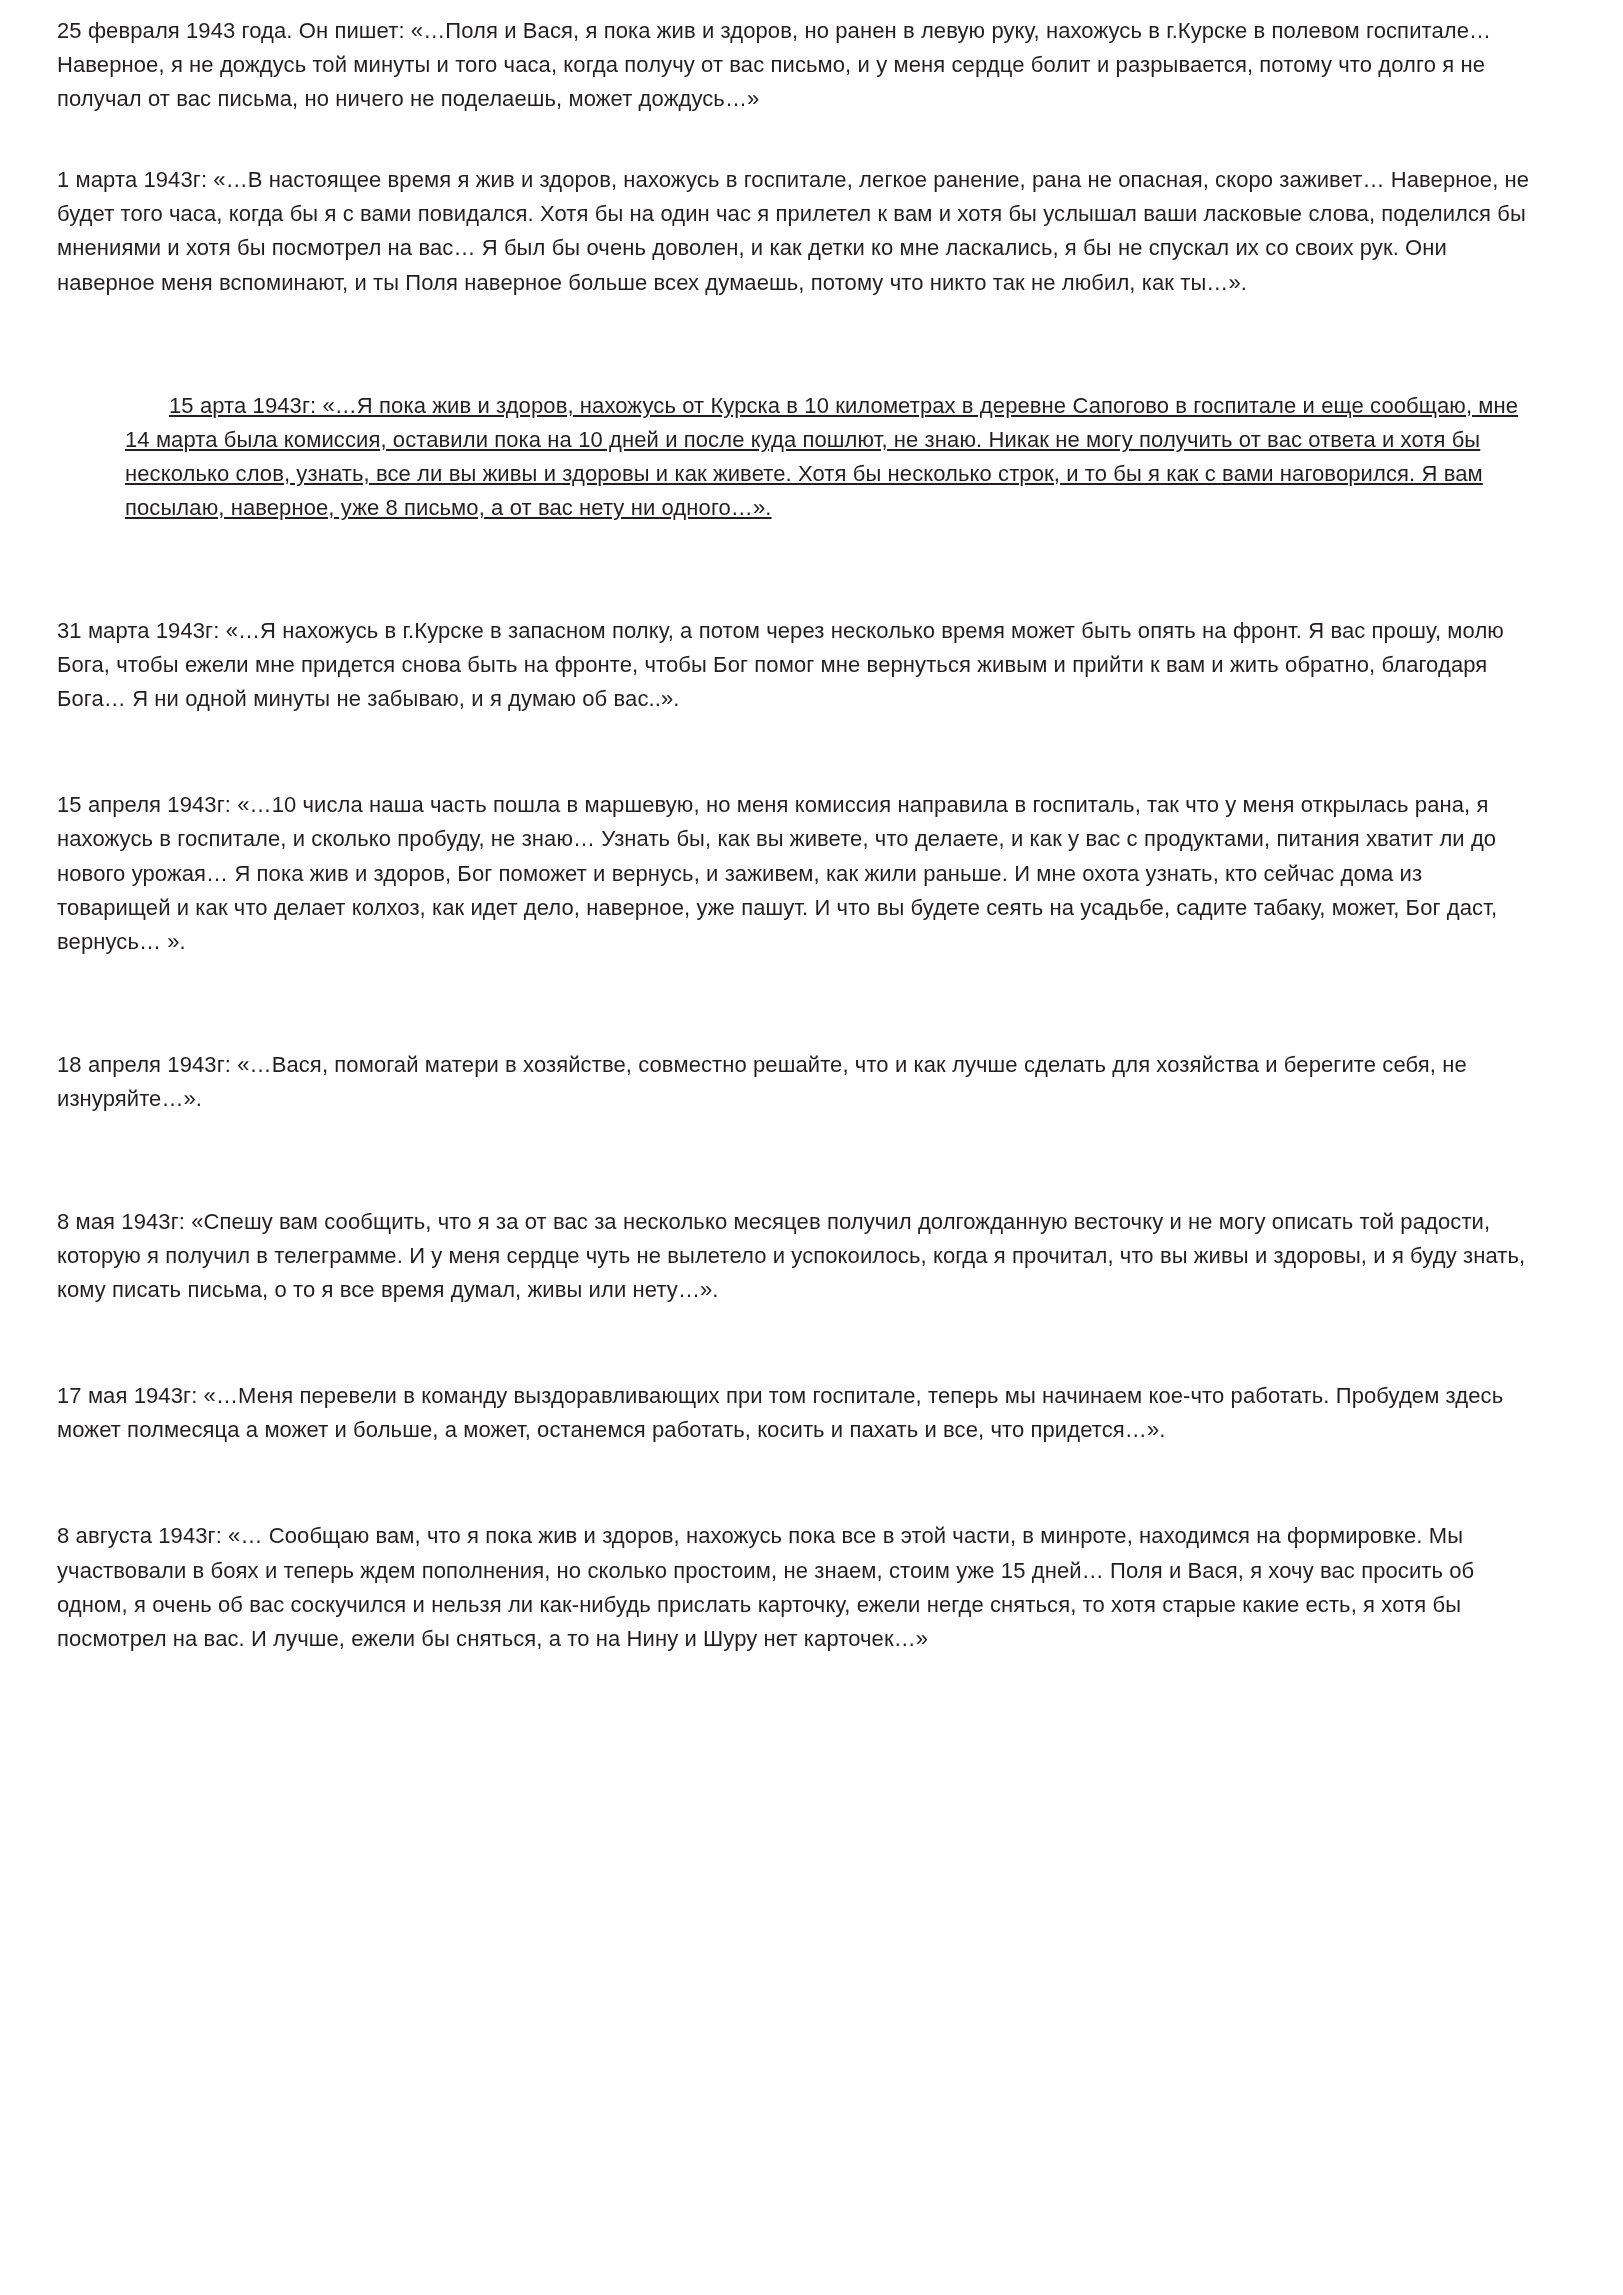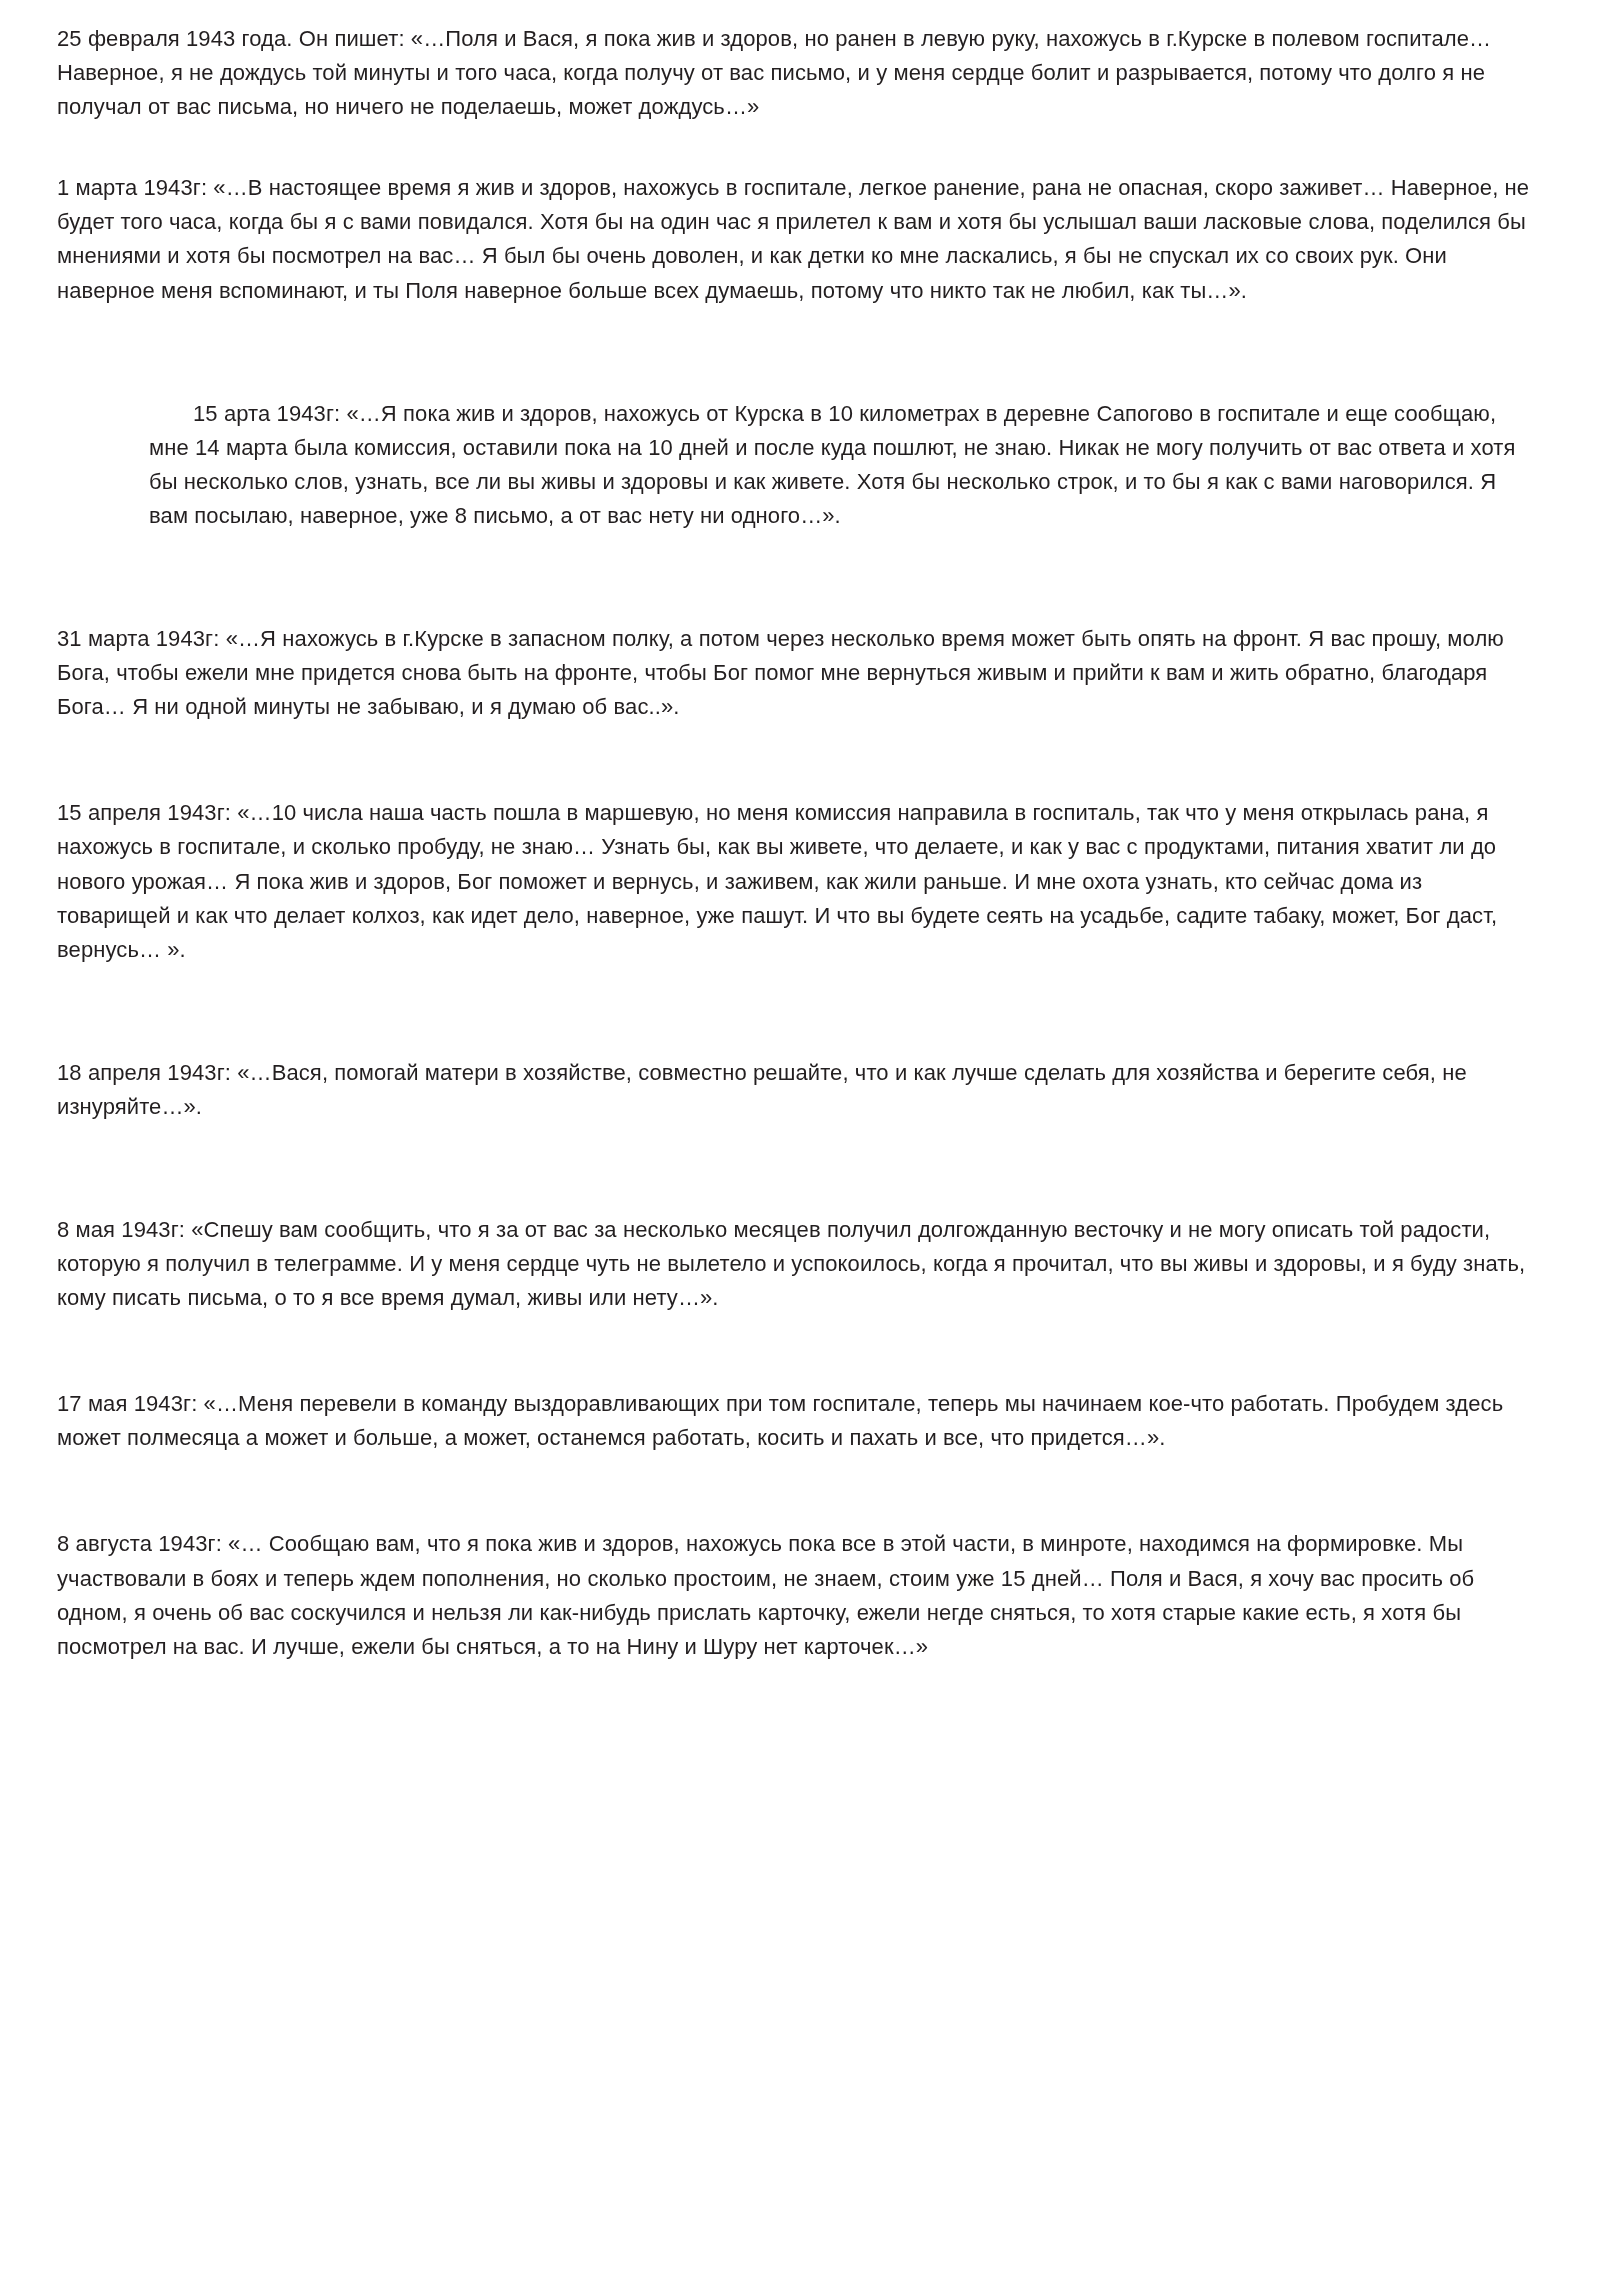--- a/index.html
+++ b/index.html
@@ -10,38 +10,39 @@
   body {
     width: 1623px;
     min-height: 2295px;
     font-family: "Liberation Sans", sans-serif;
     color: #231f20;
   }
   .page {
     box-sizing: border-box;
     width: 1623px;
     min-height: 2295px;
-    padding: 22px 90px 45px 57px;
+    padding: 14px 90px 45px 57px;
   }
   .para {
     font-size: 22px;
     line-height: 1.55;
     text-align: left;
     margin: 0 0 47px 0;
     letter-spacing: 0.1px;
   }
   .para.gap-lg {
     margin-bottom: 72px;
   }
   .para.gap-xl {
     margin-bottom: 89px;
   }
   .para.indented {
-    margin-left: 92px;
+    margin-left: 68px;
     text-indent: 44px;
+    text-decoration: underline;
   }
 </style>
 </head>
 <body>
 
 <div class="page">
 
   <p class="para">25 февраля 1943 года. Он пишет: «…Поля и Вася, я пока жив и здоров, но ранен в левую руку, нахожусь в г.Курске в полевом госпитале…Наверное, я не дождусь той минуты и того часа, когда получу от вас письмо, и у меня сердце болит и разрывается, потому что долго я не получал от вас письма, но ничего не поделаешь, может дождусь…»</p>
 
   <p class="para gap-xl">1 марта 1943г: «…В настоящее время я жив и здоров, нахожусь в госпитале, легкое ранение, рана не опасная, скоро заживет… Наверное, не будет того часа, когда бы я с вами повидался. Хотя бы на один час я прилетел к вам и хотя бы услышал ваши ласковые слова, поделился бы мнениями и хотя бы посмотрел на вас… Я был бы очень доволен, и как детки ко мне ласкались, я бы не спускал их со своих рук. Они наверное меня вспоминают, и ты Поля наверное больше всех думаешь, потому что никто так не любил, как ты…».</p>

